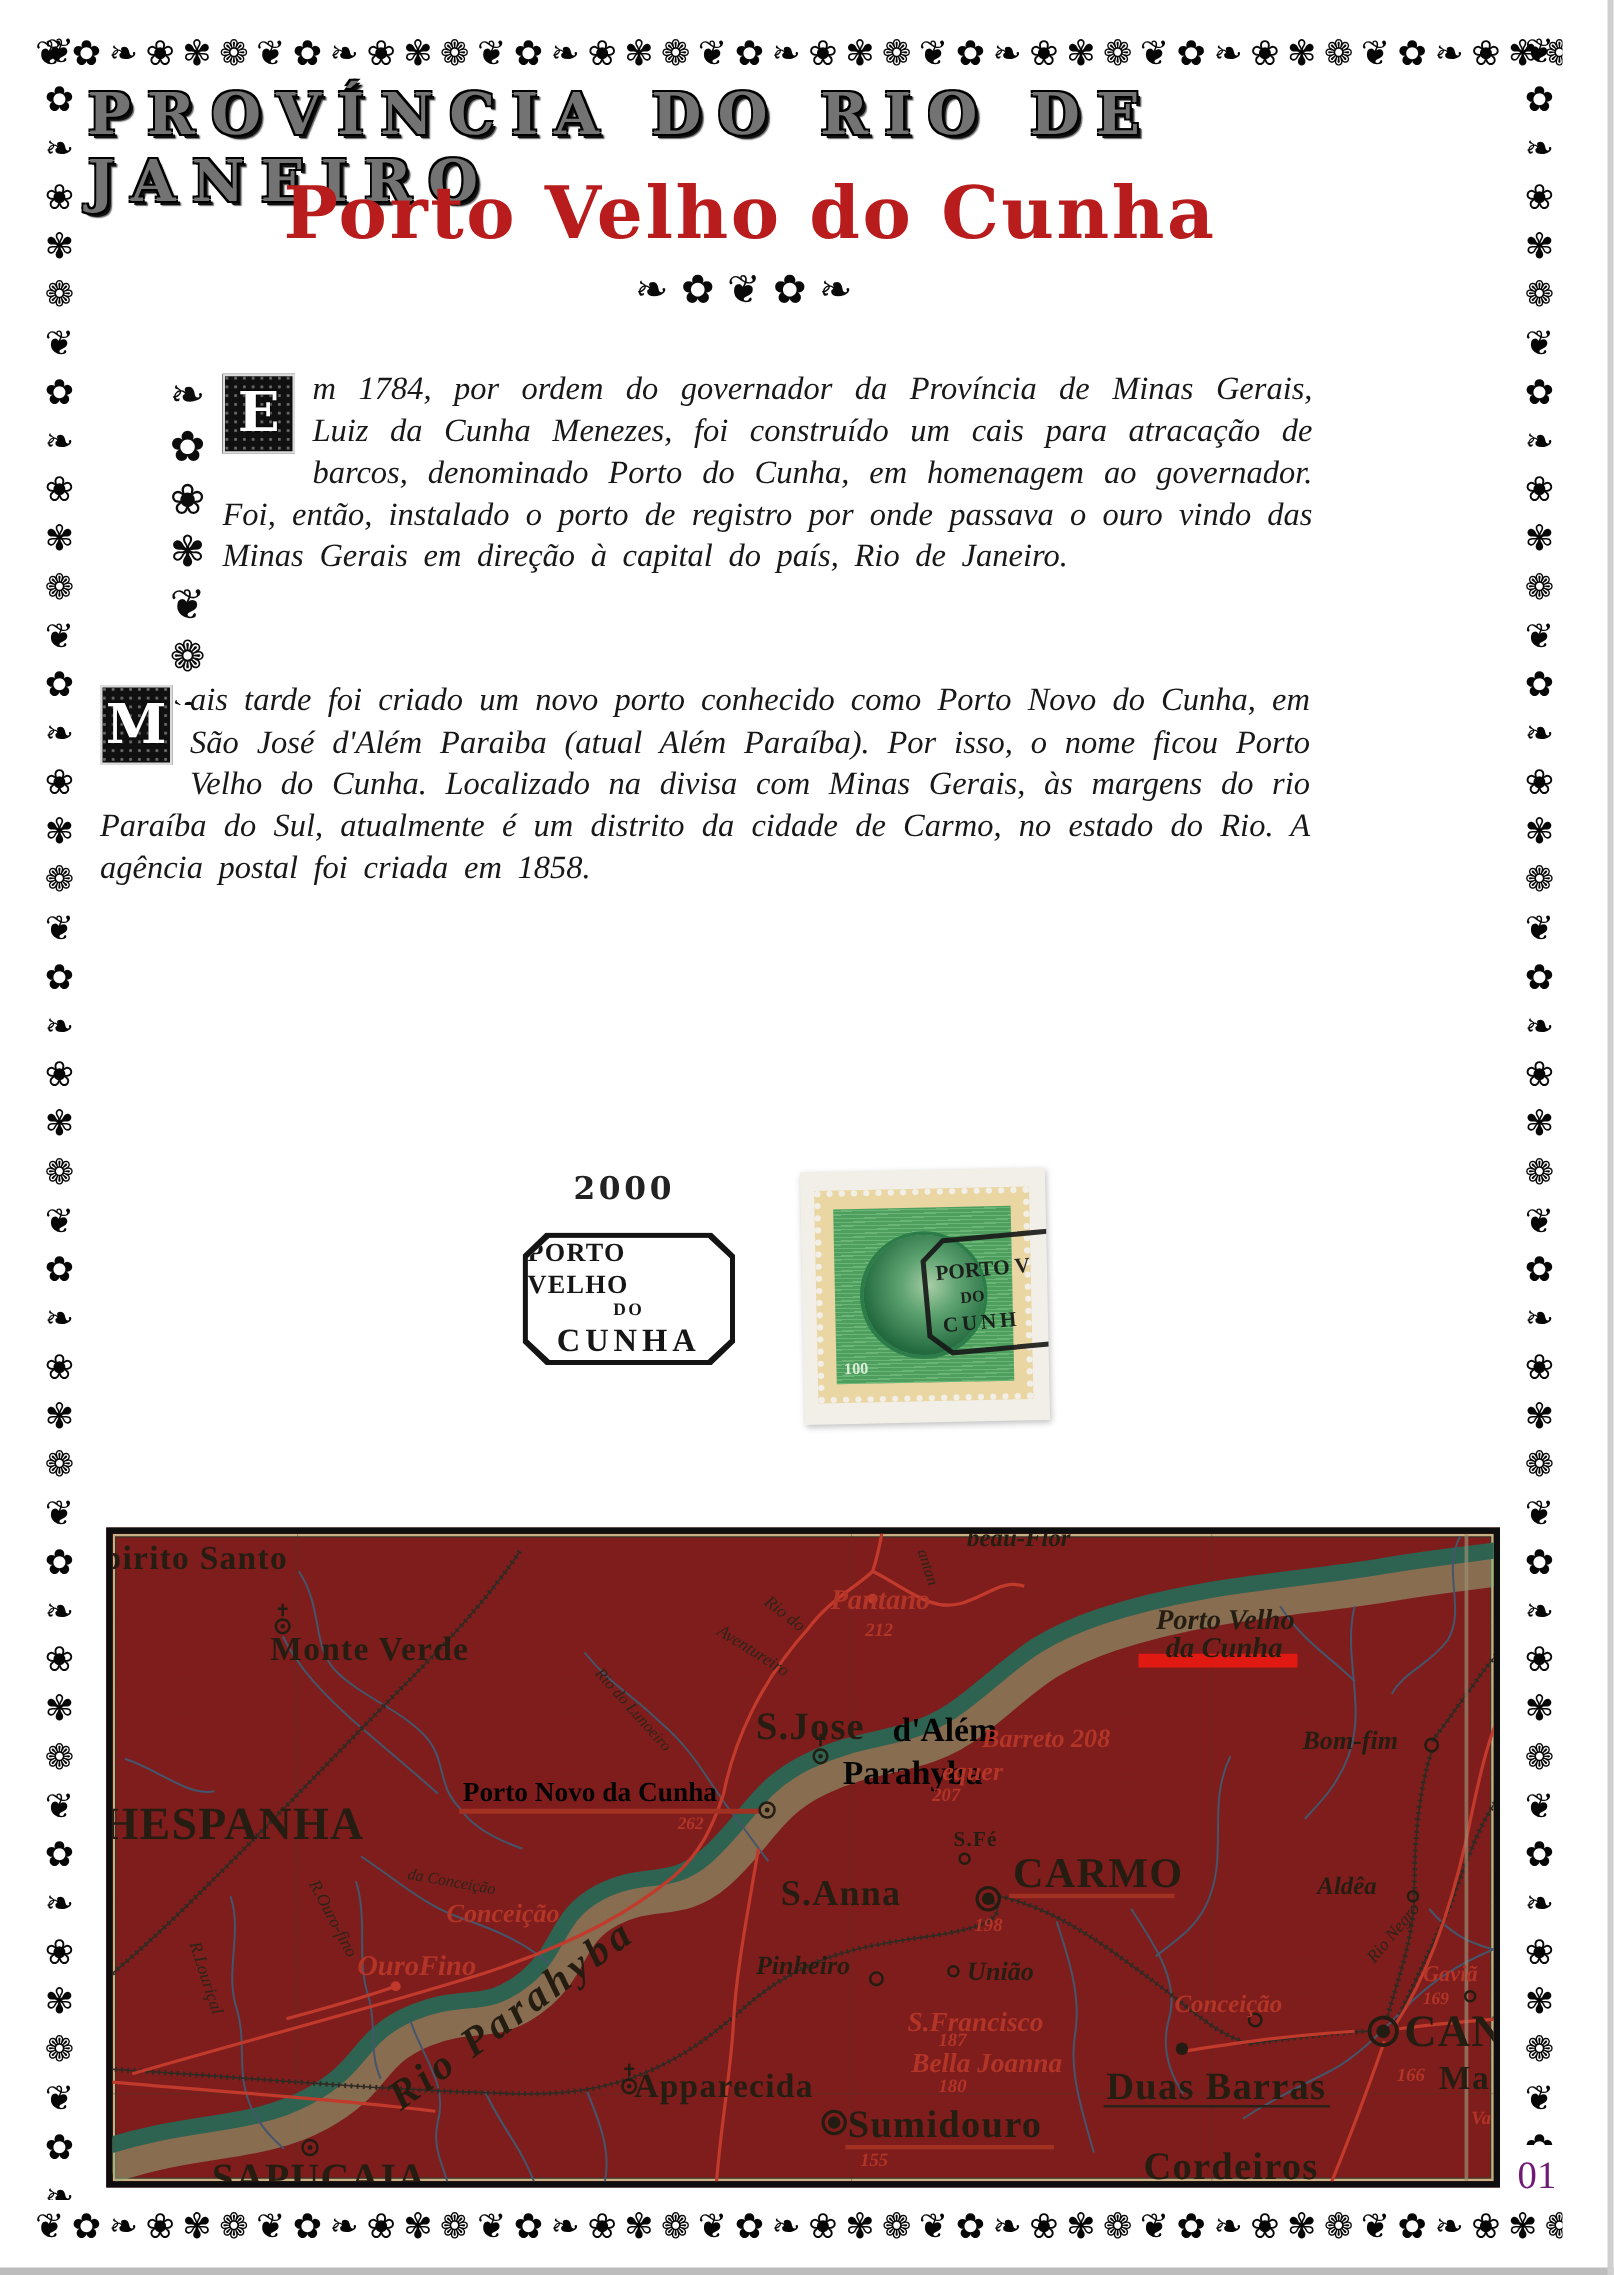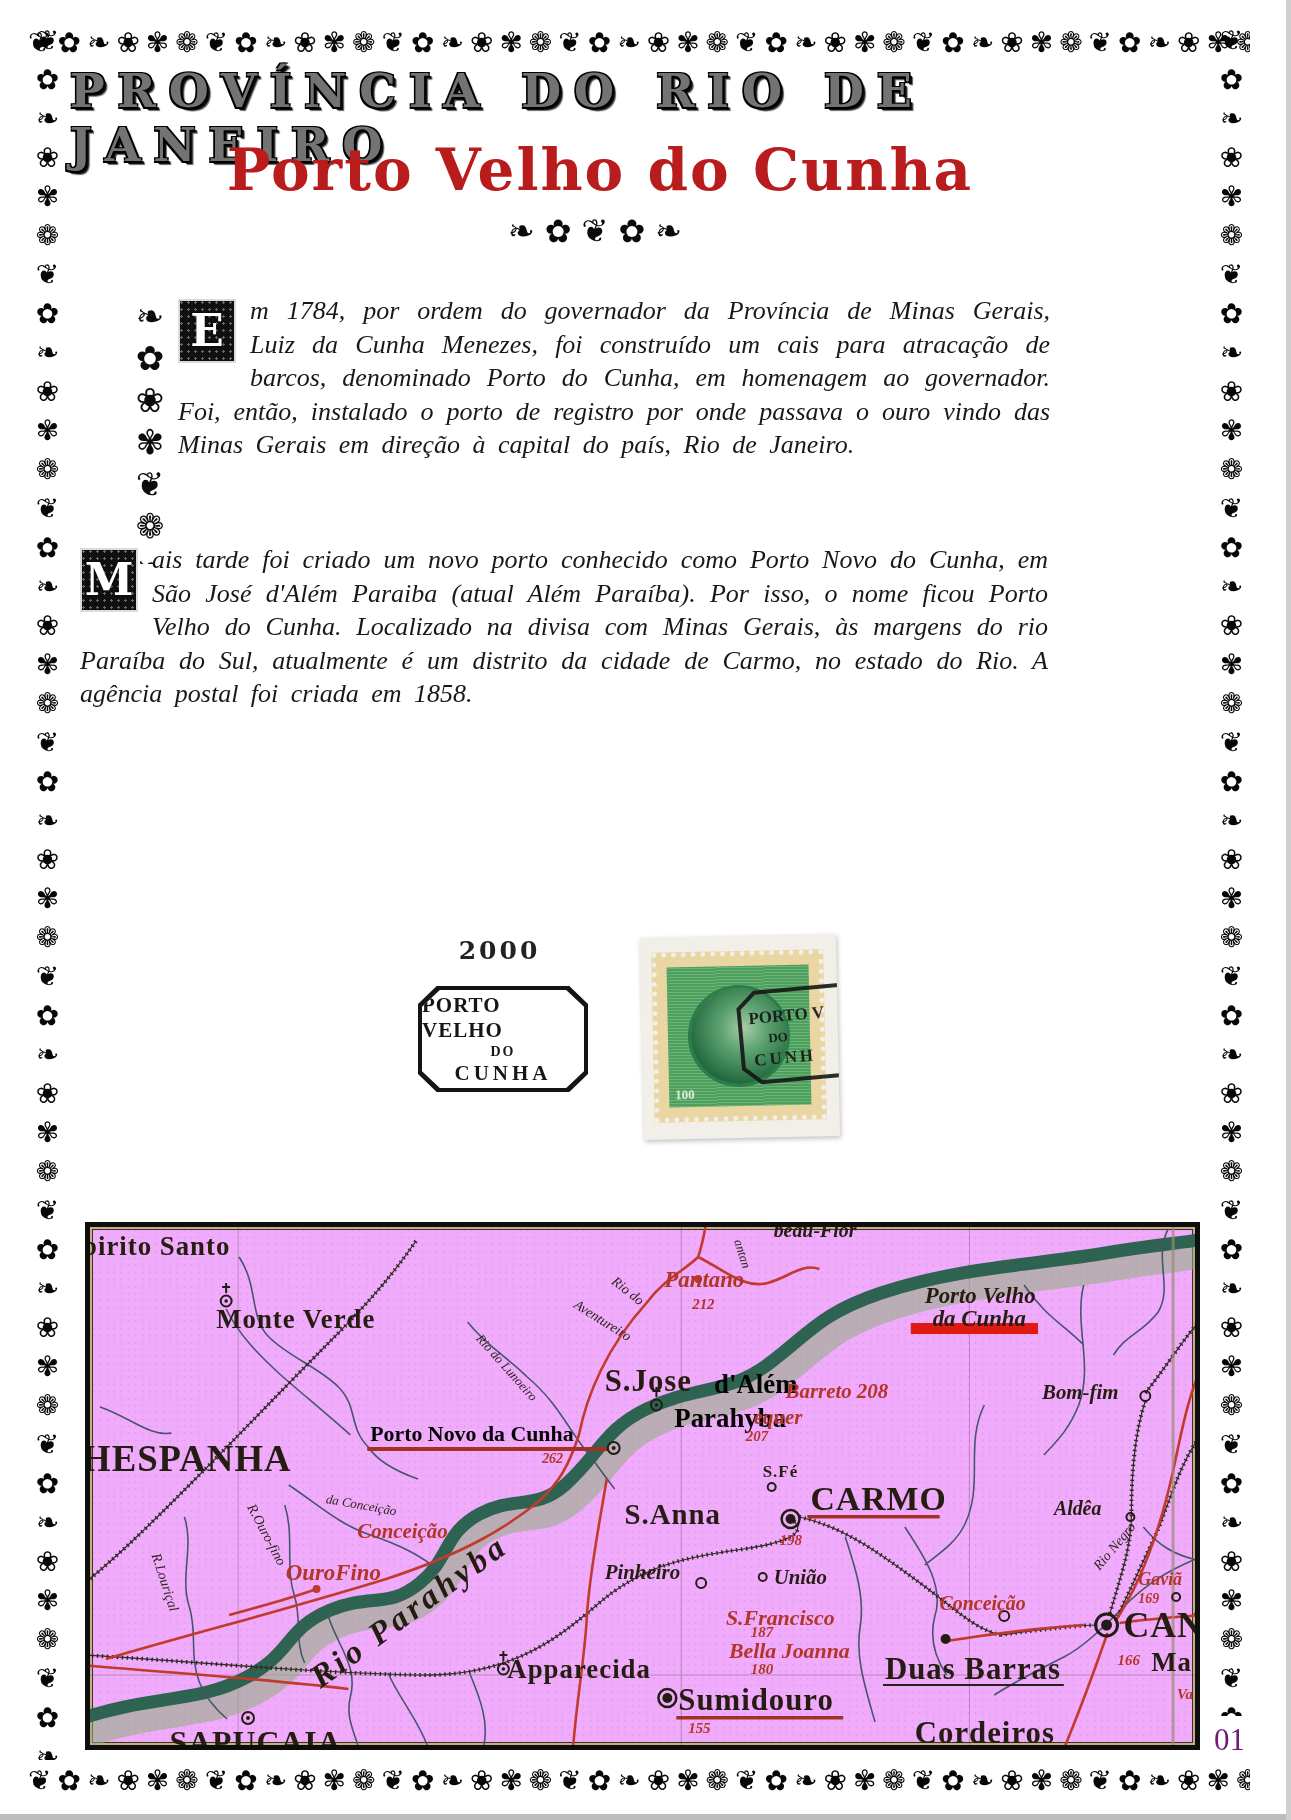--- a/index.html
+++ b/index.html
@@ -43,38 +43,38 @@
   .catalog-number{position:absolute;left:437px;top:936px;width:125px;text-align:center;
                   font-family:"DejaVu Serif",serif;font-weight:bold;font-size:25px;letter-spacing:3px;color:#222;}
   .postmark{position:absolute;left:418px;top:986px;width:170px;height:106px;background:#141414;
             clip-path:polygon(11% 0,89% 0,100% 17%,100% 83%,89% 100%,11% 100%,0 83%,0 17%);}
   .postmark-inner{position:absolute;inset:4px;background:#fff;
             clip-path:polygon(11% 0,89% 0,100% 17%,100% 83%,89% 100%,11% 100%,0 83%,0 17%);
             display:flex;flex-direction:column;align-items:center;justify-content:center;gap:1px;}
   .pm-line{font-family:"Liberation Serif",serif;font-weight:bold;color:#161616;}
   .pm1{font-size:21px;letter-spacing:1px;}
   .pm2{font-size:14px;letter-spacing:2px;}
-  .pm3{font-size:21px;letter-spacing:4px;}
+  .pm3{font-size:26px;letter-spacing:4px;}
   .backing{position:absolute;left:642px;top:936px;width:196px;height:202px;background:#f1efe8;
            transform:rotate(-1.2deg);box-shadow:1px 2px 5px rgba(0,0,0,.25);overflow:hidden;}
   .stamp{position:absolute;left:11px;top:15px;width:172px;height:170px;background:#e9d6a2;
          border:5px dotted #f1efe8;box-sizing:border-box;}
   .stamp-design{position:absolute;inset:10px;background:#53a963;
           background-image:repeating-linear-gradient(0deg,rgba(255,255,255,.14) 0 1px,rgba(0,0,0,.06) 1px 3px);}
   .stamp-circle{position:absolute;left:50%;top:50%;width:96px;height:96px;border-radius:50%;
           transform:translate(-50%,-50%);
           background:radial-gradient(circle at 55% 42%,#a8cda6 0%,#5ea371 30%,#246b40 70%,#154a2b 100%);
           box-shadow:0 0 0 3px #2c7d49;}
   .stamp-value{position:absolute;left:6px;bottom:4px;font-family:"Liberation Serif",serif;
           font-weight:bold;font-size:13px;color:#e9f4e6;opacity:.9;}
   .stamp-cancel{position:absolute;left:96px;top:50px;width:150px;height:96px;transform:rotate(-4deg);}
   .stamp-cancel text{font-family:"Liberation Serif",serif;font-weight:bold;fill:rgba(22,22,22,.92);}
   
   .map{position:absolute;left:85px;top:1222px;width:1115px;height:528px;margin:0;
-       border:5px solid #0e0e0e;box-sizing:border-box;background:#f0abfc;
+       border:5px solid #0e0e0e;box-sizing:border-box;background:#7f1d1d;
        box-shadow:inset 0 0 0 2px #c6b083, inset 0 0 0 3px #3c3327;}
   .map svg{display:block;width:100%;height:100%;
        background-image:radial-gradient(rgba(60,40,10,.06) 1px, transparent 1.2px);background-size:7px 7px;}
   .ml-place{font-family:"Liberation Serif",serif;font-weight:bold;fill:#261d12;letter-spacing:1px;}
   .ml-annot{font-family:"Liberation Serif",serif;font-weight:bold;fill:#050505;}
   .ml-red{font-family:"Liberation Serif",serif;font-style:italic;font-weight:bold;fill:#b23527;}
   .ml-river{font-family:"Liberation Serif",serif;font-style:italic;fill:#2c2418;}
   .ml-ital{font-family:"Liberation Serif",serif;font-style:italic;font-weight:bold;fill:#261d12;}
   .ml-rivbig{font-family:"Liberation Serif",serif;font-style:italic;font-weight:bold;fill:#241c10;letter-spacing:4px;}
   .page-number{position:absolute;left:1214px;top:1722px;width:46px;font-family:"Liberation Serif",serif;

